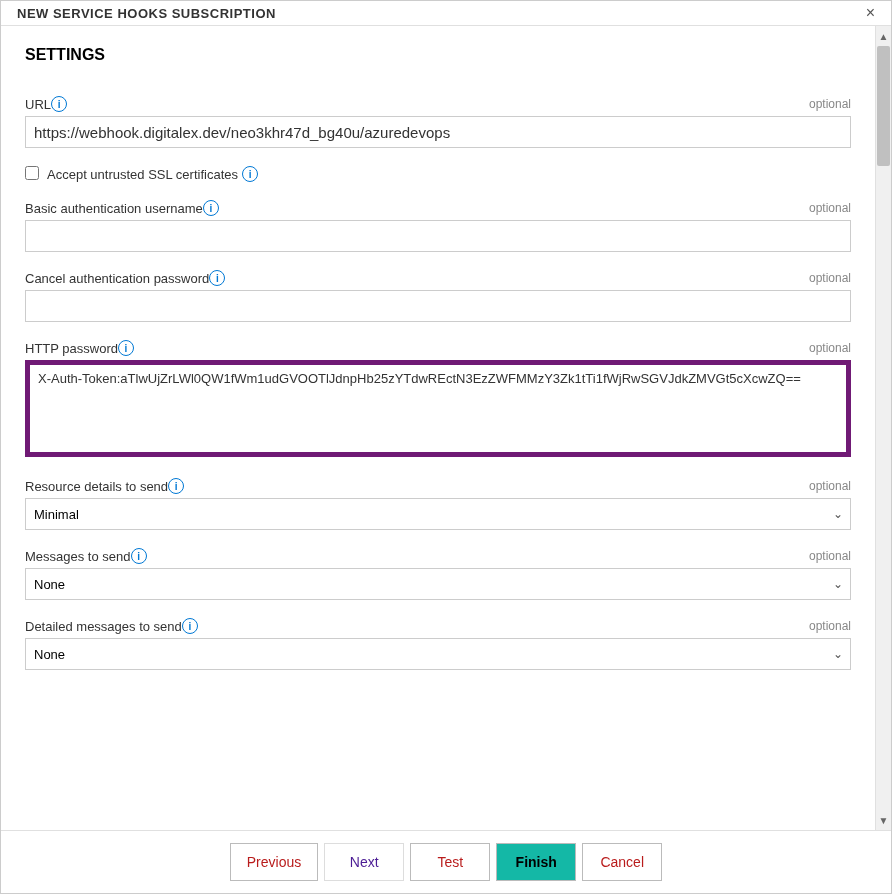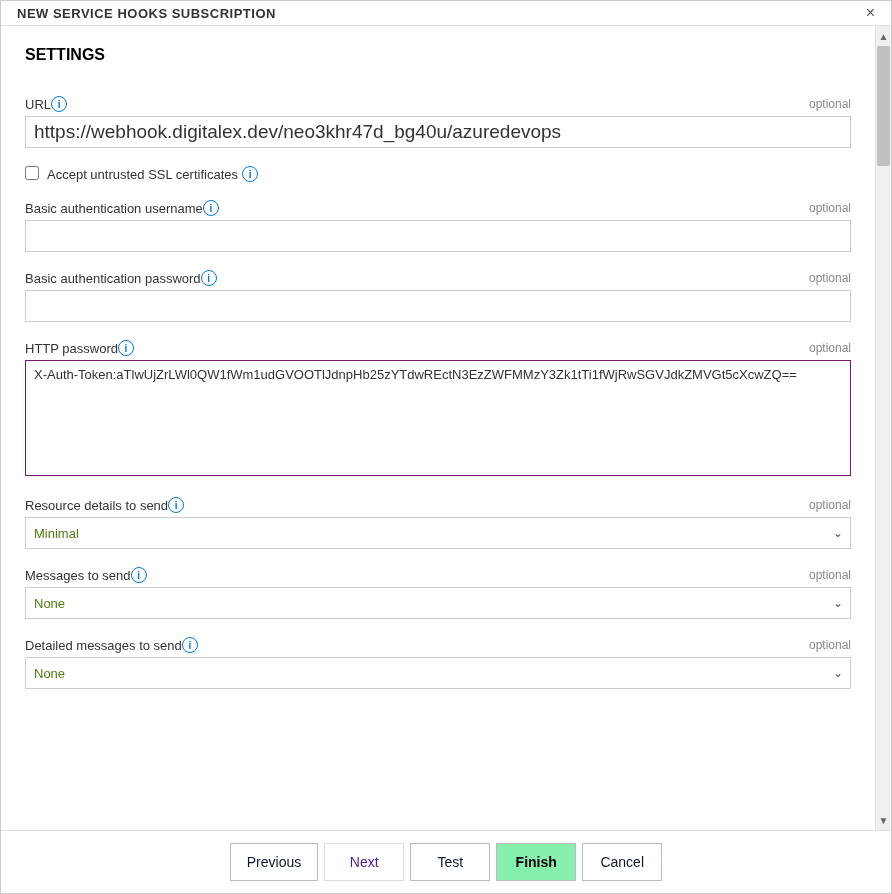--- a/index.html
+++ b/index.html
@@ -142,30 +142,30 @@
       font-weight: bold;
       cursor: pointer;
       flex-shrink: 0;
     }
 
     .text-input {
       width: 100%;
       height: 32px;
       border: 1px solid #ccc;
       padding: 4px 8px;
-      font-size: 19px;
+      font-size: 15px;
       font-family: 'Segoe UI', Arial, sans-serif;
       color: #333;
       outline: none;
     }
 
     .textarea-input {
       width: 100%;
-      height: 116px;
-      border: 1px solid #701a75;
+      height: 97px;
+      border: 5px solid #701a75;
       padding: 6px 8px;
       font-size: 13px;
       font-family: 'Segoe UI', Arial, sans-serif;
       color: #333;
       outline: none;
       resize: none;
     }
 
     .checkbox-row {
       display: flex;
@@ -194,21 +194,21 @@
       width: 100%;
     }
 
     .select-input {
       width: 100%;
       height: 32px;
       border: 1px solid #ccc;
       padding: 4px 32px 4px 8px;
       font-size: 13px;
       font-family: 'Segoe UI', Arial, sans-serif;
-      color: #4d7c0f;
+      color: #000000;
       appearance: none;
       background: #fff;
       cursor: pointer;
       outline: none;
     }
 
     .select-arrow {
       position: absolute;
       right: 8px;
       top: 50%;
@@ -230,31 +230,31 @@
 
     .btn {
       height: 38px;
       min-width: 80px;
       border: 1px solid #bbb;
       background: #fff;
       font-size: 14px;
       font-family: 'Segoe UI', Arial, sans-serif;
       cursor: pointer;
       padding: 0 16px;
-      color: #0f172a;
+      color: #b91c1c;
     }
 
     .btn-disabled {
       color: #aaa;
       border-color: #ddd;
       cursor: default;
     }
 
     .btn-finish {
-      background: #86efac;
+      background: #14b8a6;
       border: 1px solid #bbb;
       font-weight: 600;
       color: #000;
     }
   </style>
 </head>
 <body>
 
 <div class="dialog">
 
@@ -295,21 +295,21 @@
             <span class="info-icon">i</span>
           </div>
           <span class="field-optional">optional</span>
         </div>
         <input class="text-input" type="text" style="">
       </div>
 
       <div class="field-group">
         <div class="field-label-row">
           <div class="field-label">
-            <span>Basic authentication password</span>
+            <span>Cancel authentication password</span>
             <span class="info-icon">i</span>
           </div>
           <span class="field-optional">optional</span>
         </div>
         <input class="text-input" type="password" style="">
       </div>
 
       <div class="field-group">
         <div class="field-label-row">
           <div class="field-label">

